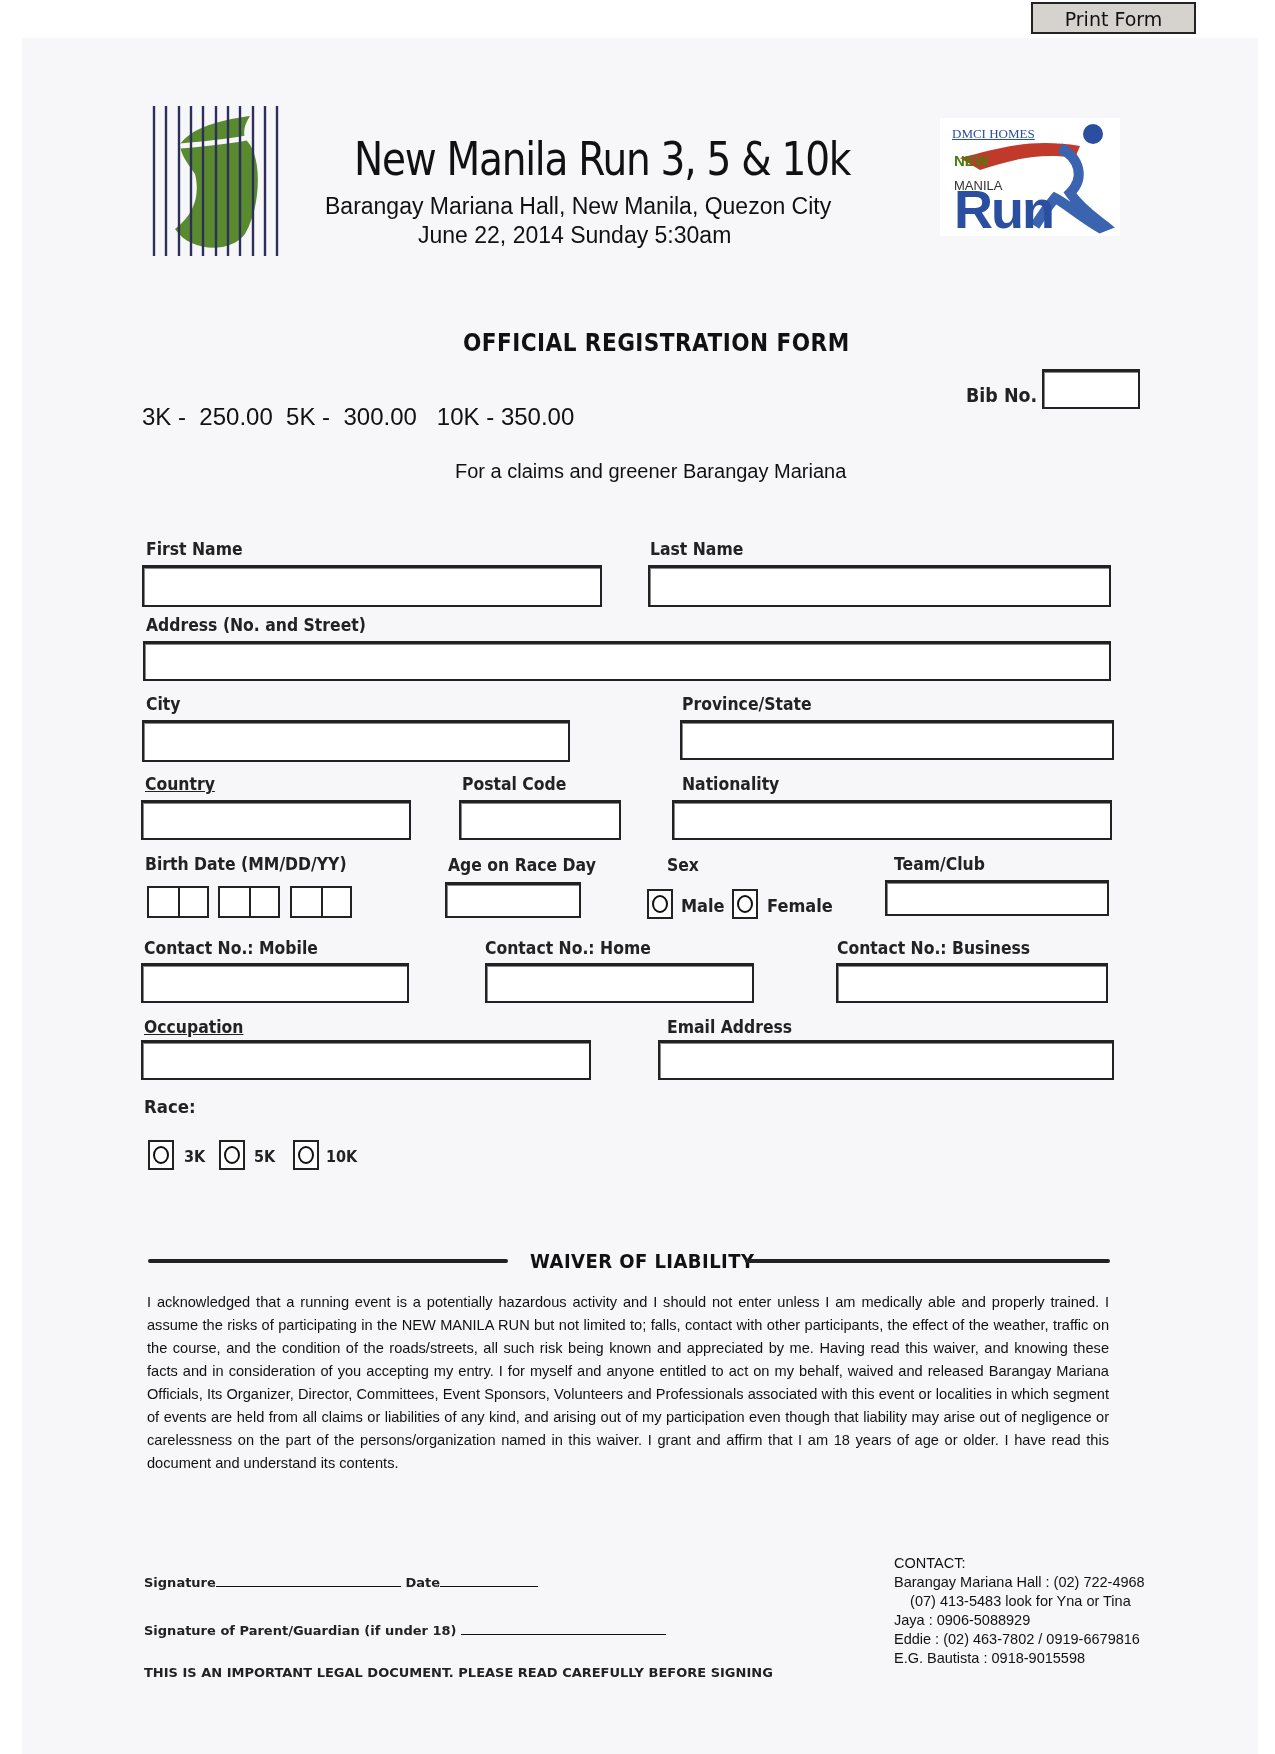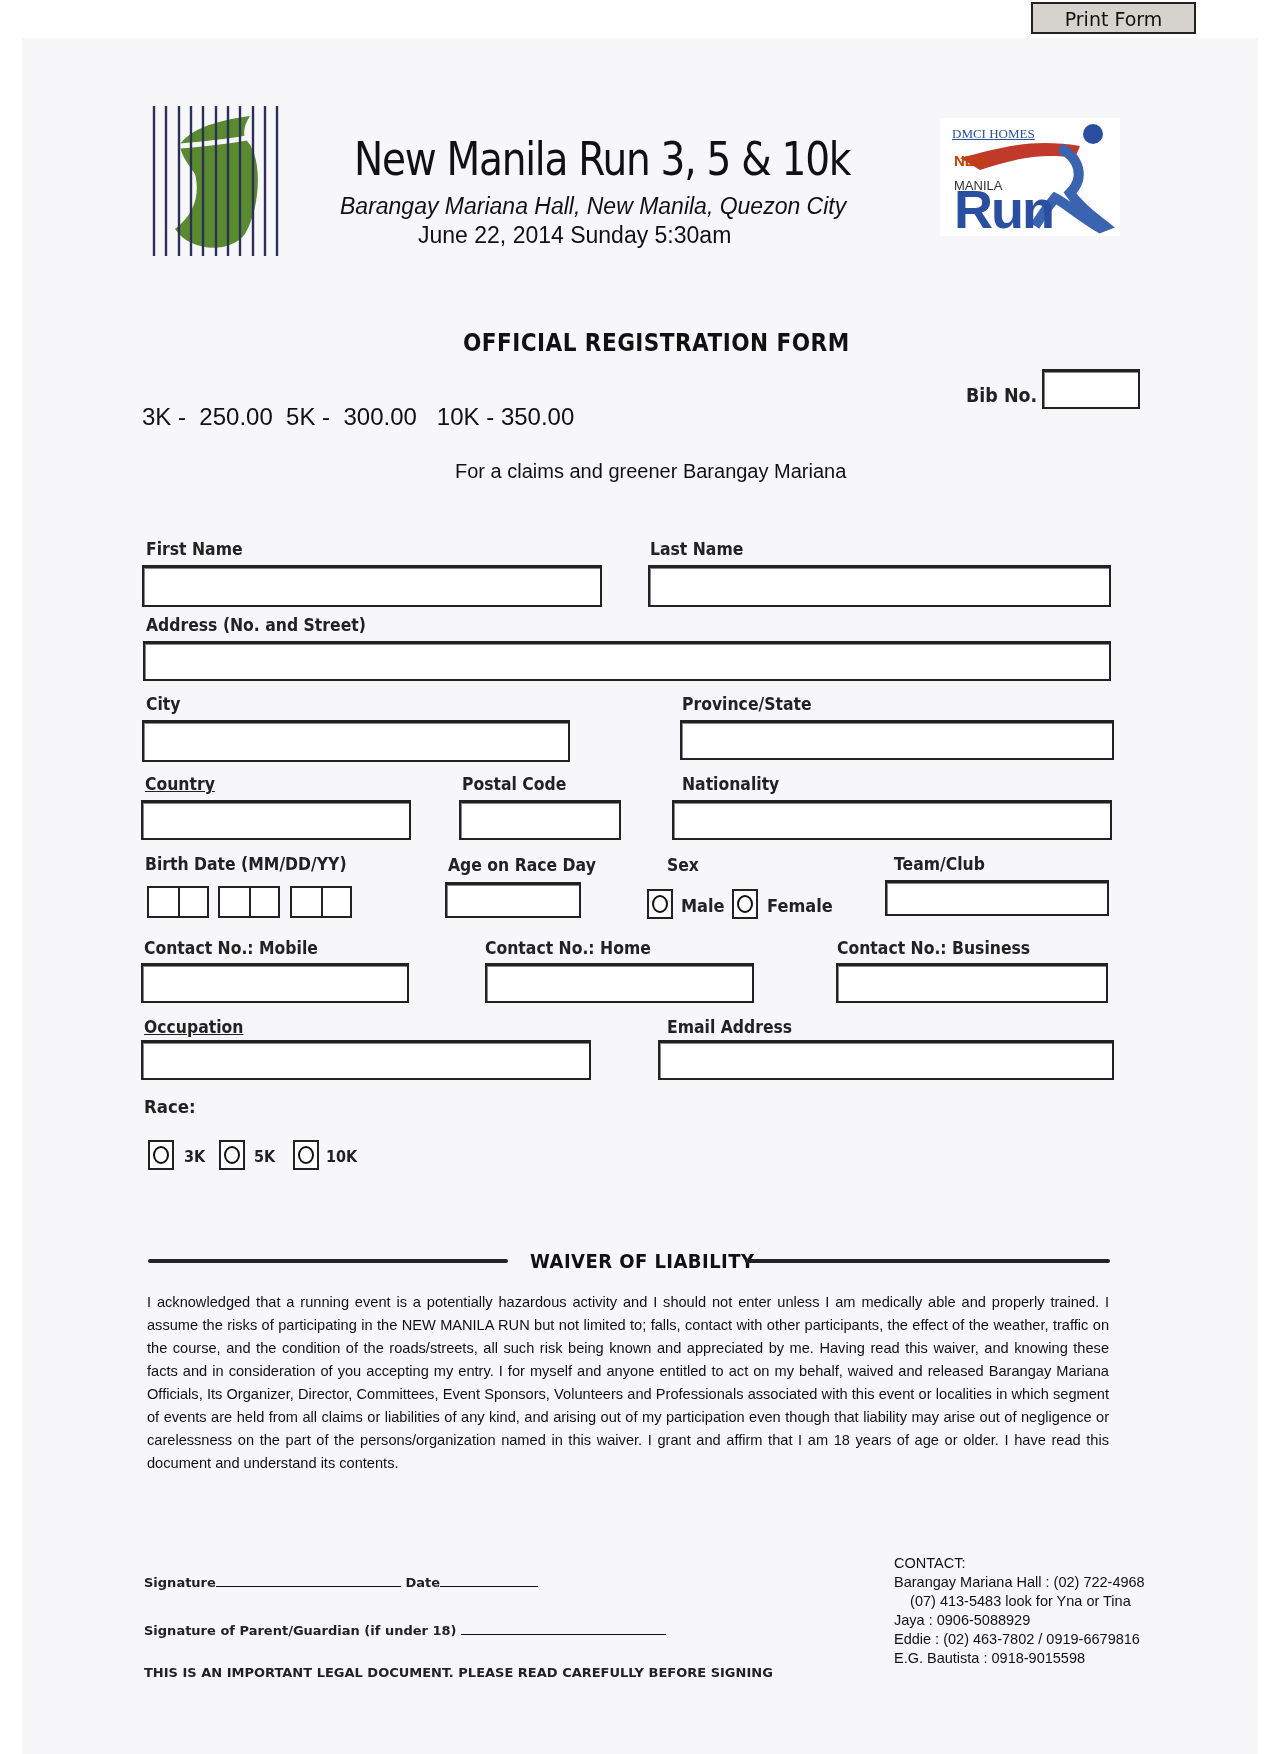--- a/index.html
+++ b/index.html
@@ -43,31 +43,31 @@
       <line x1="78" y1="2" x2="78" y2="152"></line>
         <line x1="90" y1="2" x2="90" y2="152"></line>
         <line x1="103" y1="2" x2="103" y2="152"></line>
       <line x1="115" y1="2" x2="115" y2="152"></line>
         <line x1="127" y1="2" x2="127" y2="152"></line>
     </g>
   </svg>
 </div>
 
 <div class="abs title" style="left:354px;top:132px;">New Manila Run  3, 5 &amp; 10k</div>
-<div class="abs sub" style="left:340px;top:193px;font-style:italic;">Barangay Mariana Hall, New Manila, Quezon City</div>
+<div class="abs sub" style="left:325px;top:193px;">Barangay Mariana Hall, New Manila, Quezon City</div>
 <div class="abs sub" style="left:418px;top:222px;">June 22, 2014 Sunday 5:30am</div>
 
 <div class="abs" style="left:940px;top:118px;width:180px;height:118px;background:#fff;">
   <span style="position:absolute;left:12px;top:8px;font-family:'Liberation Serif',serif;font-size:13px;color:#2a4ea0;text-decoration:underline;">DMCI HOMES</span>
   <svg style="position:absolute;left:0;top:0" width="180" height="118" viewBox="0 0 180 118">
     <circle cx="153" cy="16" r="10" fill="#2a4ea0"></circle>
     <path d="M20 40 C60 30 90 20 140 28 L135 40 C100 34 70 42 40 52 Z" fill="#c0392b"></path>
     <path d="M120 30 C140 40 145 60 130 75 C140 90 155 100 165 108 L160 110 C140 98 125 85 115 80 C105 92 100 100 95 108" stroke="#3b64b0" stroke-width="10" fill="none"></path>
   </svg>
-  <span style="position:absolute;left:14px;top:34px;font-weight:bold;font-size:15px;color:#c2410c;">NEW</span>
+  <span style="position:absolute;left:14px;top:34px;font-weight:bold;font-size:15px;color:#4d7c0f;">NEW</span>
   <span style="position:absolute;left:14px;top:60px;font-weight:normal;font-size:13px;color:#333;">MANILA</span>
   <span style="position:absolute;left:14px;top:62px;font-weight:bold;font-size:54px;color:#2a4ea0;letter-spacing:-2px;line-height:58px;">Run</span>
 </div>
 
 <div class="abs formtitle" style="left:463px;top:329px;">OFFICIAL REGISTRATION FORM</div>
 <div class="abs sub" style="left:142px;top:403px;font-size:24px;white-space:pre;">3K -  250.00  5K -  300.00   10K - 350.00</div>
 <div class="abs label" style="left:966px;top:384px;font-size:19px;">Bib No.</div>
 <div class="field" style="left:1042px;top:369px;width:98px;height:40px;"></div>
 <div class="abs sub" style="left:455px;top:460px;font-size:20px;">For a claims and greener Barangay Mariana</div>
 

